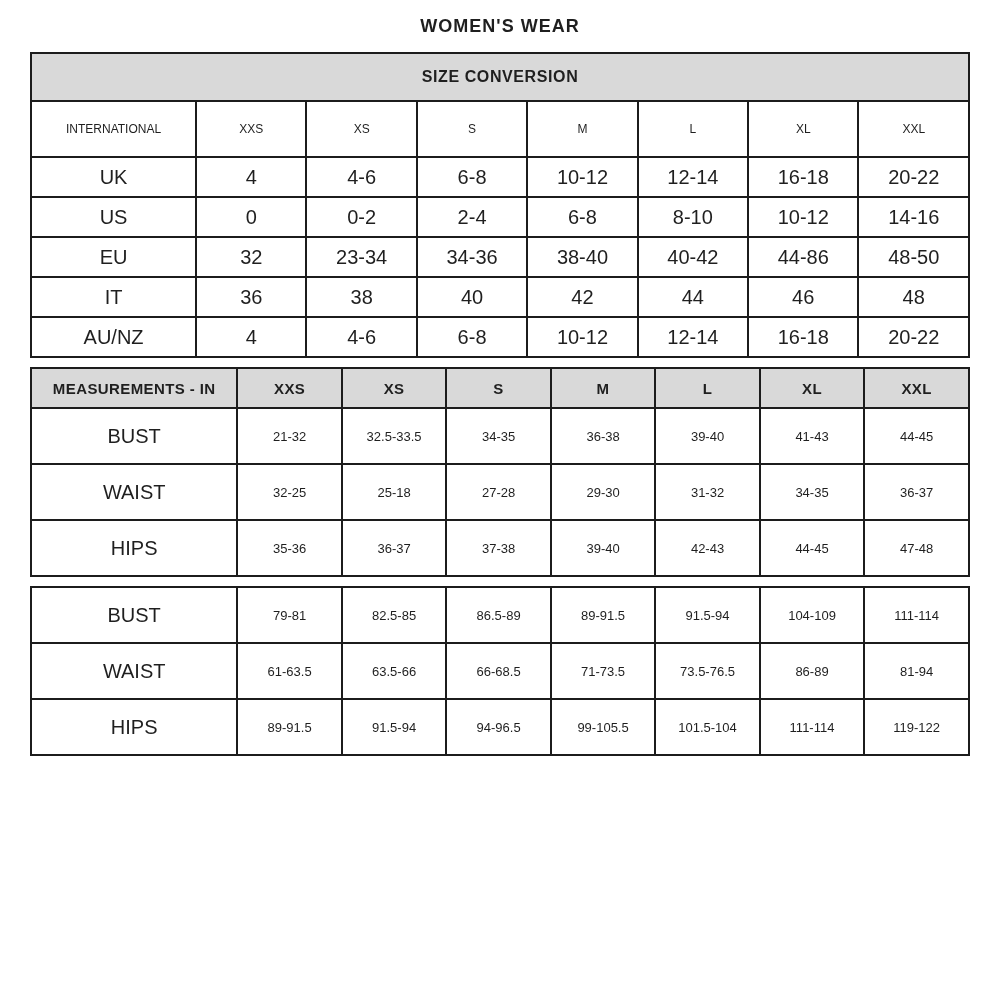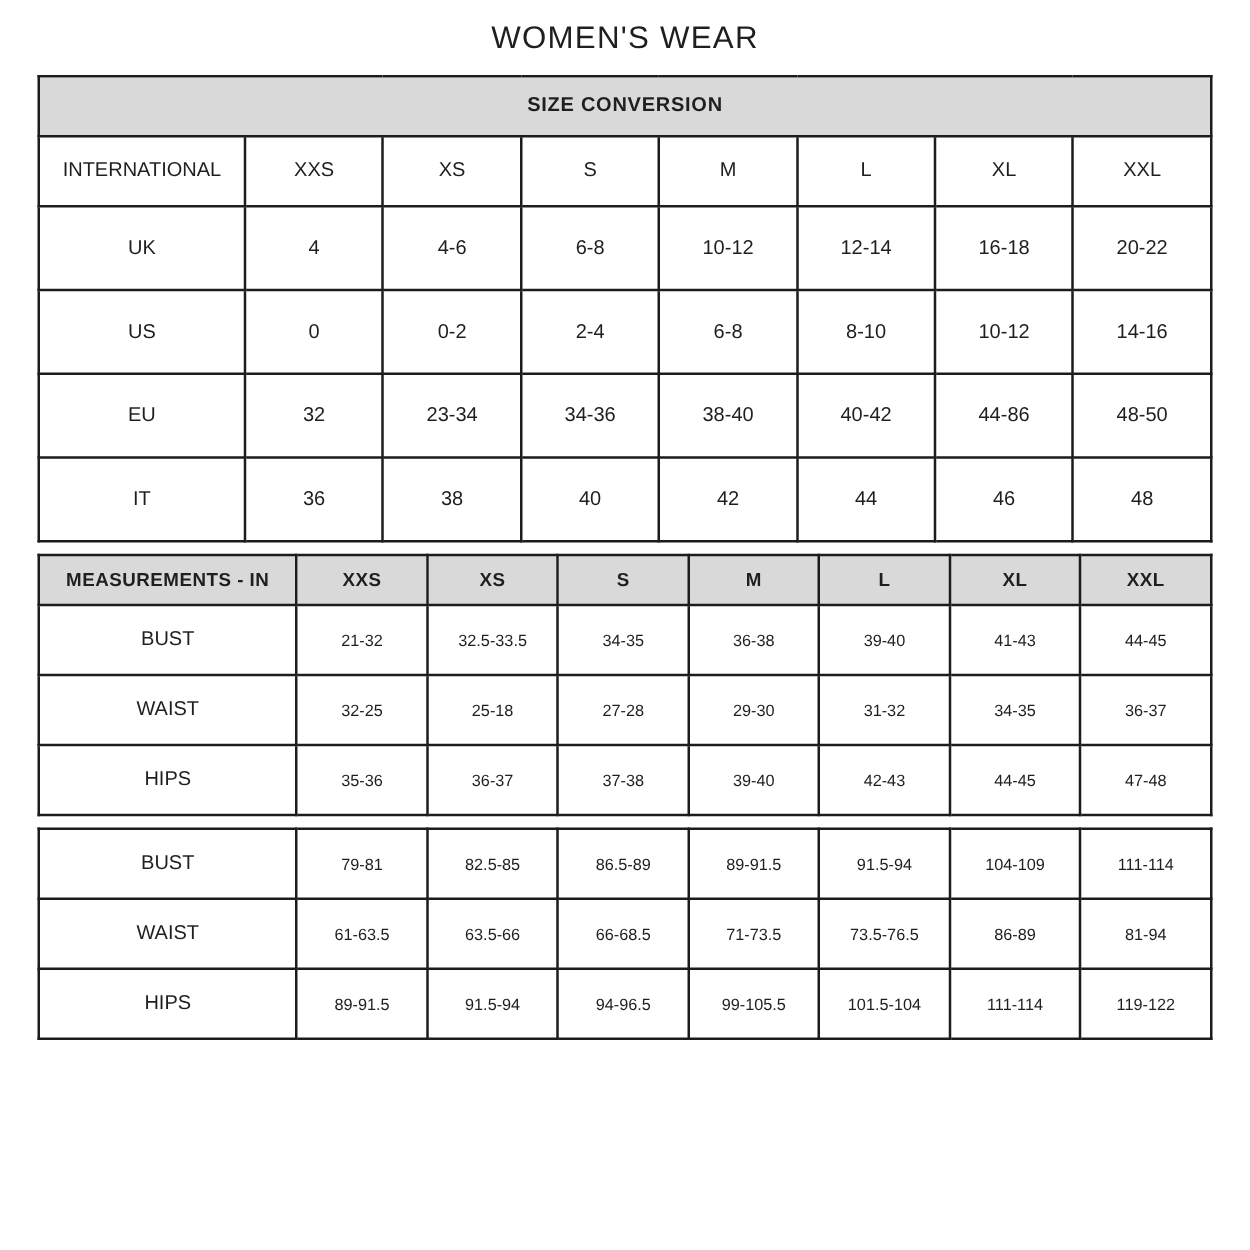--- a/index.html
+++ b/index.html
@@ -17,22 +17,22 @@
     color: var(--text);
     font-family: "Liberation Sans", "DejaVu Sans", sans-serif;
   }
   .page {
     width: 1000px;
     height: 1000px;
     padding: 12px 30px 10px 30px;
   }
   .title {
     text-align: center;
-    font-size: 25px;
-    font-weight: normal;
+    font-size: 18px;
+    font-weight: bold;
     letter-spacing: 1px;
     margin: 4px 0 15px 0;
     color: var(--text);
   }
   table {
     width: 100%;
     border-collapse: collapse;
     table-layout: fixed;
     margin-bottom: 9px;
   }
@@ -44,32 +44,32 @@
     overflow: hidden;
   }
   
   .size-table .caption-row th {
     height: 48px;
     background: var(--header-bg);
     font-size: 16px;
     font-weight: bold;
     letter-spacing: 0.6px;
   }
-  .size-table .head-row td { height: 56px; font-size: 16px; font-weight: normal; }
-  .size-table .data-row td { height: 67px; font-size: 16px; font-weight: normal; }
+  .size-table .head-row td { height: 56px; font-size: 12px; font-weight: normal; }
+  .size-table .data-row td { height: 40px; font-size: 20px; font-weight: normal; }
   
   .meas-table .head-row th {
     height: 40px;
     background: var(--header-bg);
     font-size: 15px;
     font-weight: bold;
     letter-spacing: 0.4px;
   }
   .meas-table .data-row td { height: 56px; font-size: 13px; }
-  .meas-table .data-row td.row-label { font-size: 16px; }
+  .meas-table .data-row td.row-label { font-size: 20px; }
 </style>
 </head>
 <body>
 
 <div class="page">
 
   <h1 class="title">WOMEN'S WEAR</h1>
 
   <table class="size-table">
     <colgroup>
@@ -128,20 +128,30 @@
     </tr>
     <tr class="data-row">
       <td class="row-label">IT</td>
       <td>36</td>
       <td>38</td>
       <td>40</td>
       <td>42</td>
       <td>44</td>
       <td>46</td>
       <td>48</td>
+    </tr>
+    <tr class="data-row">
+      <td class="row-label">AU/NZ</td>
+      <td>4</td>
+      <td>4-6</td>
+      <td>6-8</td>
+      <td>10-12</td>
+      <td>12-14</td>
+      <td>16-18</td>
+      <td>20-22</td>
     </tr>
   </tbody>
     </table>
 
   <table class="meas-table">
     <colgroup>
       <col style="width:22%">
       <col style="width:11.14%">
         <col style="width:11.14%">
         <col style="width:11.14%">

